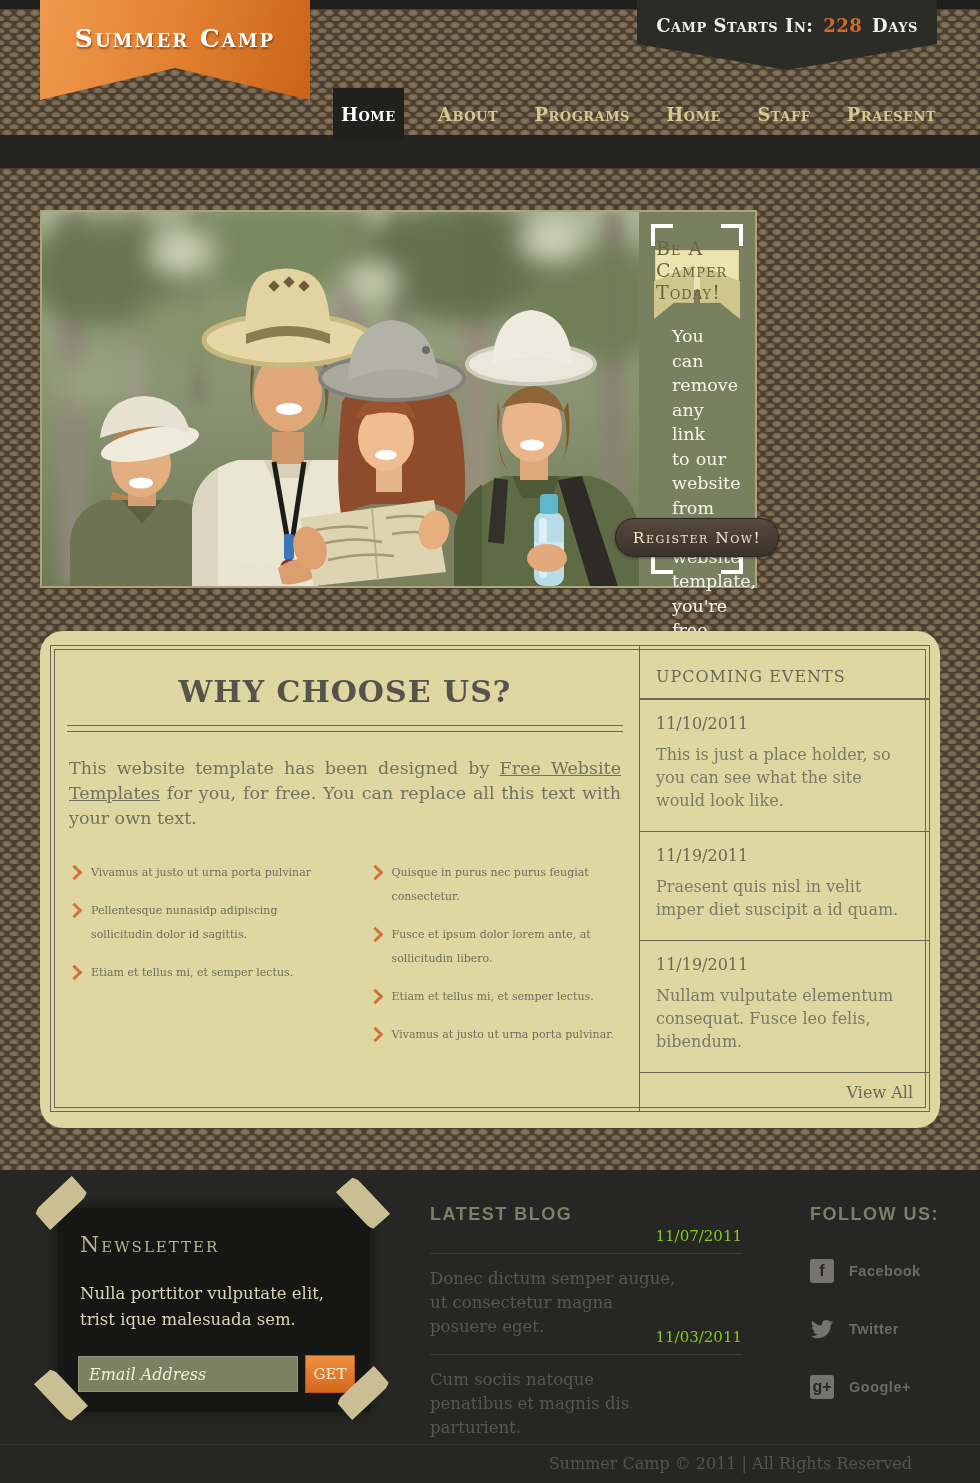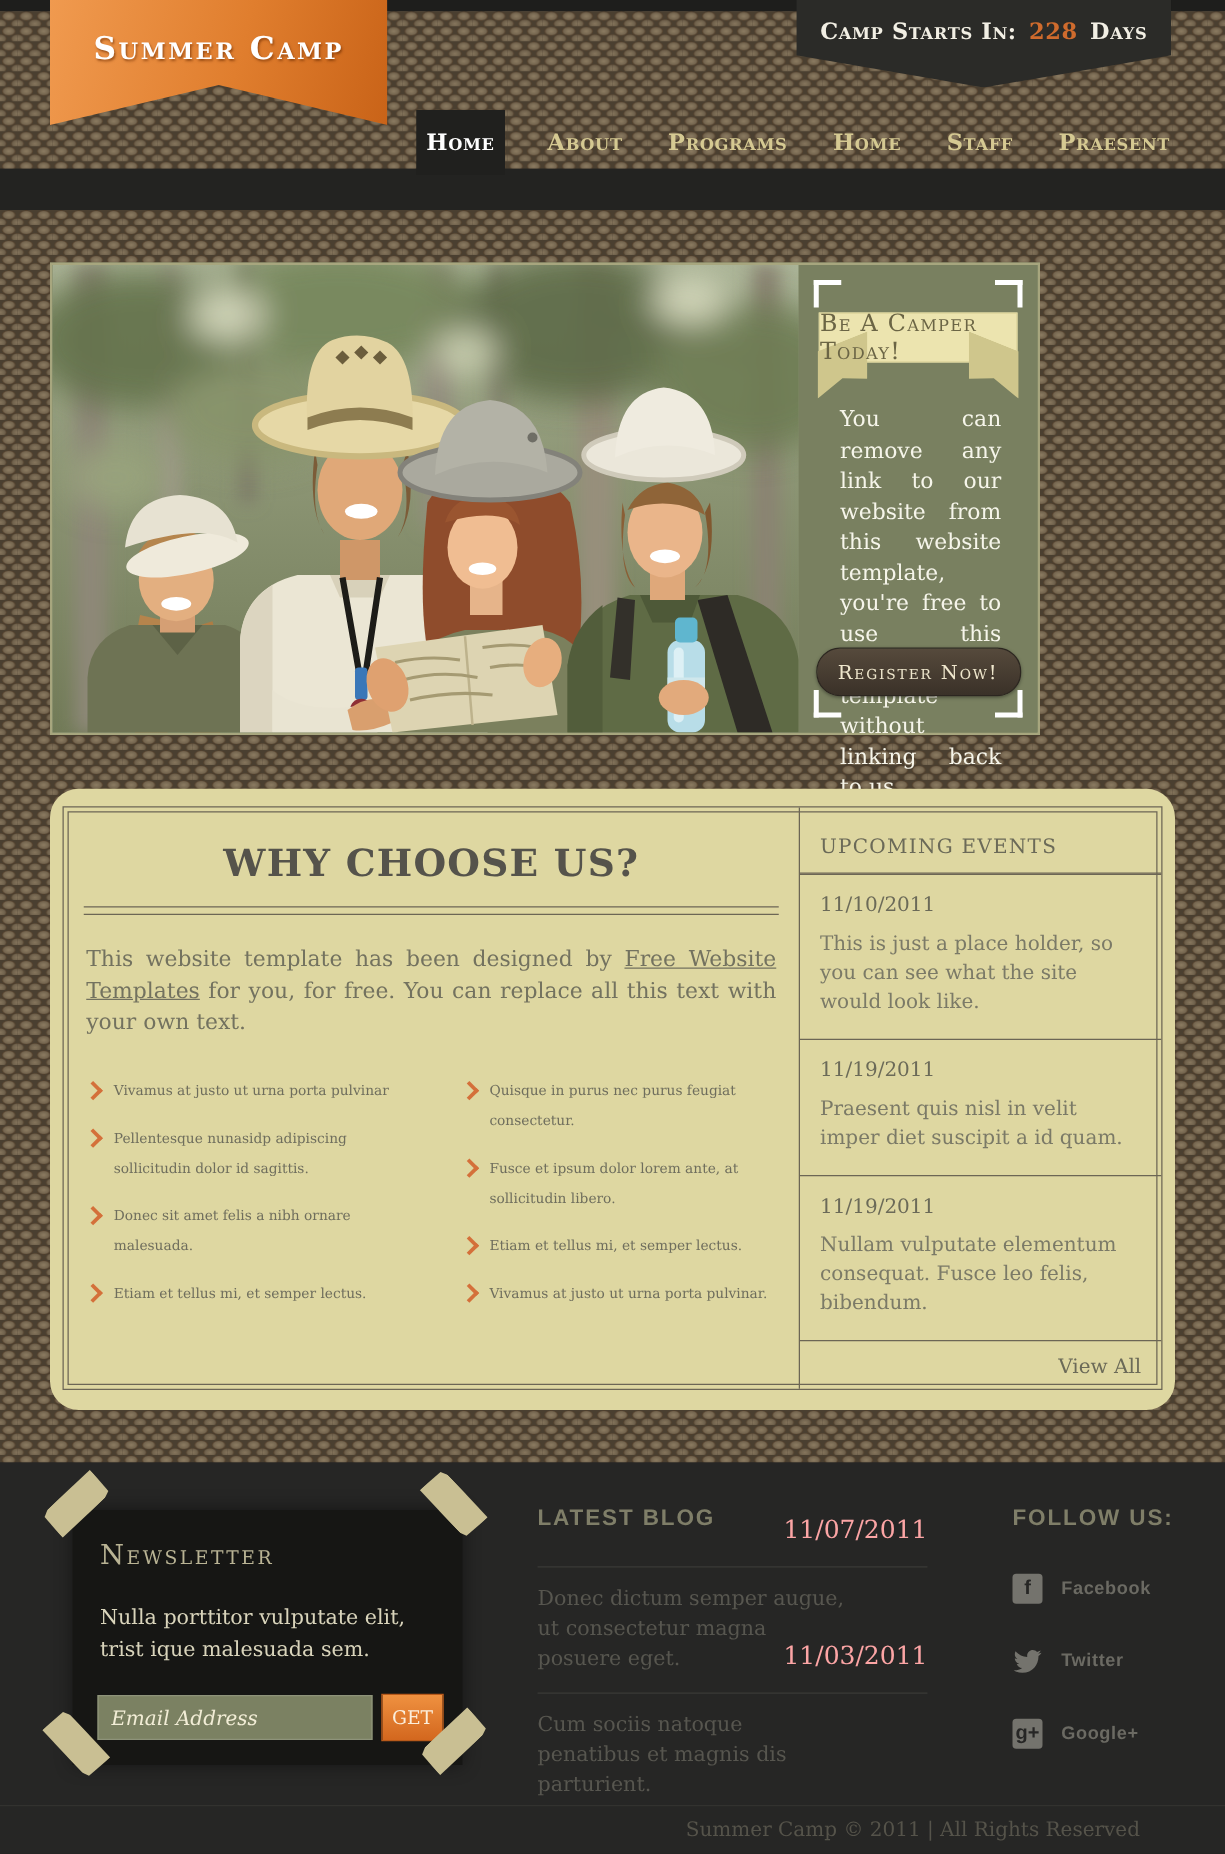--- a/index.html
+++ b/index.html
@@ -30,21 +30,21 @@
         display:flex;align-items:flex-start;justify-content:center;}
   #countdown .line{margin-top:15px;font-variant:small-caps;font-weight:bold;font-size:18px;color:#f2efe4;letter-spacing:.5px;}
   #countdown .num{color:#cf6b2d;padding:0 3px;}
   #nav{top:88px;left:333px;right:42px;height:52px;z-index:6;display:flex;justify-content:space-between;align-items:stretch;}
   .nav-item{display:flex;align-items:center;font-variant:small-caps;font-weight:bold;font-size:18px;
         color:#d5c992;letter-spacing:.5px;cursor:pointer;padding:12px 2px;}
   .nav-item.active{background:#20201e;color:#fff;padding:0 8px;height:52px;}
   
   #body-tex{top:168px;left:0;right:0;height:1002px;}
   
-  #hero{top:210px;left:40px;width:792px;height:378px;border:2px solid #a7a67e;box-sizing:border-box;
+  #hero{top:210px;left:40px;width:717px;height:378px;border:2px solid #a7a67e;box-sizing:border-box;
         display:flex;background:#798060;z-index:4;}
   #photo{width:597px;height:374px;flex:0 0 auto;background:#8c9574;}
   #panel{flex:1;position:relative;background:#798060;}
   .corner{position:absolute;width:18px;height:18px;border:0 solid #fff;}
   .corner.tl{top:12px;left:12px;border-top-width:4px;border-left-width:4px;}
   .corner.tr{top:12px;right:12px;border-top-width:4px;border-right-width:4px;}
   .corner.bl{bottom:12px;left:12px;border-bottom-width:4px;border-left-width:4px;}
   .corner.br{bottom:12px;right:12px;border-bottom-width:4px;border-right-width:4px;}
   #panel-ribbon{position:absolute;top:38px;left:16px;right:16px;height:38px;background:#ece4af;
         border:1px solid #dcd49b;display:flex;align-items:center;justify-content:center;z-index:2;
@@ -97,21 +97,21 @@
   #email-input::placeholder{color:#f2edd6;opacity:1;}
   #get-btn{width:50px;height:38px;margin-left:7px;background:linear-gradient(#ef9140,#d3671e);
         border:1px solid #b85a1a;color:#fbeedb;font-family:"DejaVu Serif","Liberation Serif",serif;
         font-size:15px;cursor:pointer;}
   .foot-col-title{font-family:"Liberation Sans","DejaVu Sans",sans-serif;font-weight:bold;
         font-size:18px;letter-spacing:1.5px;color:#7f7e68;}
   #blog-col{position:absolute;left:430px;top:34px;width:312px;}
   .blog-item{position:relative;padding:13px 0 15px;border-bottom:1px solid #3a3a37;cursor:pointer;}
   .blog-item:last-child{border-bottom:none;}
   .blog-item .txt{font-size:16.5px;color:#57564f;line-height:24px;margin:0;width:250px;}
-  .blog-item .date{position:absolute;right:0;bottom:18px;font-size:20px;color:#fca5a5;}
+  .blog-item .date{position:absolute;right:0;bottom:8px;font-size:15px;color:#84cc16;}
   #social-col{position:absolute;left:810px;top:34px;width:160px;}
   .soc-row{display:flex;align-items:center;margin-top:34px;cursor:pointer;}
   .soc-ic{width:24px;height:24px;background:#74736d;border-radius:3px;color:#262625;
         font-family:"Liberation Sans","DejaVu Sans",sans-serif;font-weight:bold;font-size:16px;
         display:flex;align-items:center;justify-content:center;}
   .soc-ic.bird{background:none;border-radius:0;}
   .soc-lbl{margin-left:15px;font-family:"Liberation Sans","DejaVu Sans",sans-serif;font-weight:bold;
         font-size:14.5px;letter-spacing:.5px;color:#6b6a63;}
   #copy-bar{position:absolute;left:0;right:0;top:274px;height:39px;border-top:1px solid #32322f;
         text-align:right;padding-right:68px;box-sizing:border-box;line-height:38px;
@@ -279,21 +279,20 @@
   <div class="abs" id="content">
     <div id="content-inner">
       <div id="why-col">
         <div id="why-title">WHY CHOOSE US?</div>
         <div class="dbl"></div>
         <p id="why-intro"><span>This website template has been designed by </span><a>Free Website Templates</a><span> for you, for free. You can replace all this text with your own text.</span></p>
         <div id="why-lists">
           <ul class="blist">
             <li><span class="chev"></span><span>Vivamus at justo ut urna porta pulvinar</span></li>
             <li><span class="chev"></span><span>Pellentesque nunasidp adipiscing sollicitudin dolor id sagittis.</span></li>
-            <li><span class="chev"></span><span>Donec sit amet felis a nibh ornare malesuada.</span></li>
             <li><span class="chev"></span><span>Etiam et tellus mi, et semper lectus.</span></li>
           </ul>
           <ul class="blist right">
             <li><span class="chev"></span><span>Quisque in purus nec purus feugiat consectetur.</span></li>
             <li><span class="chev"></span><span>Fusce et ipsum dolor lorem ante, at sollicitudin libero.</span></li>
             <li><span class="chev"></span><span>Etiam et tellus mi, et semper lectus.</span></li>
             <li><span class="chev"></span><span>Vivamus at justo ut urna porta pulvinar.</span></li>
           </ul>
         </div>
       </div>

